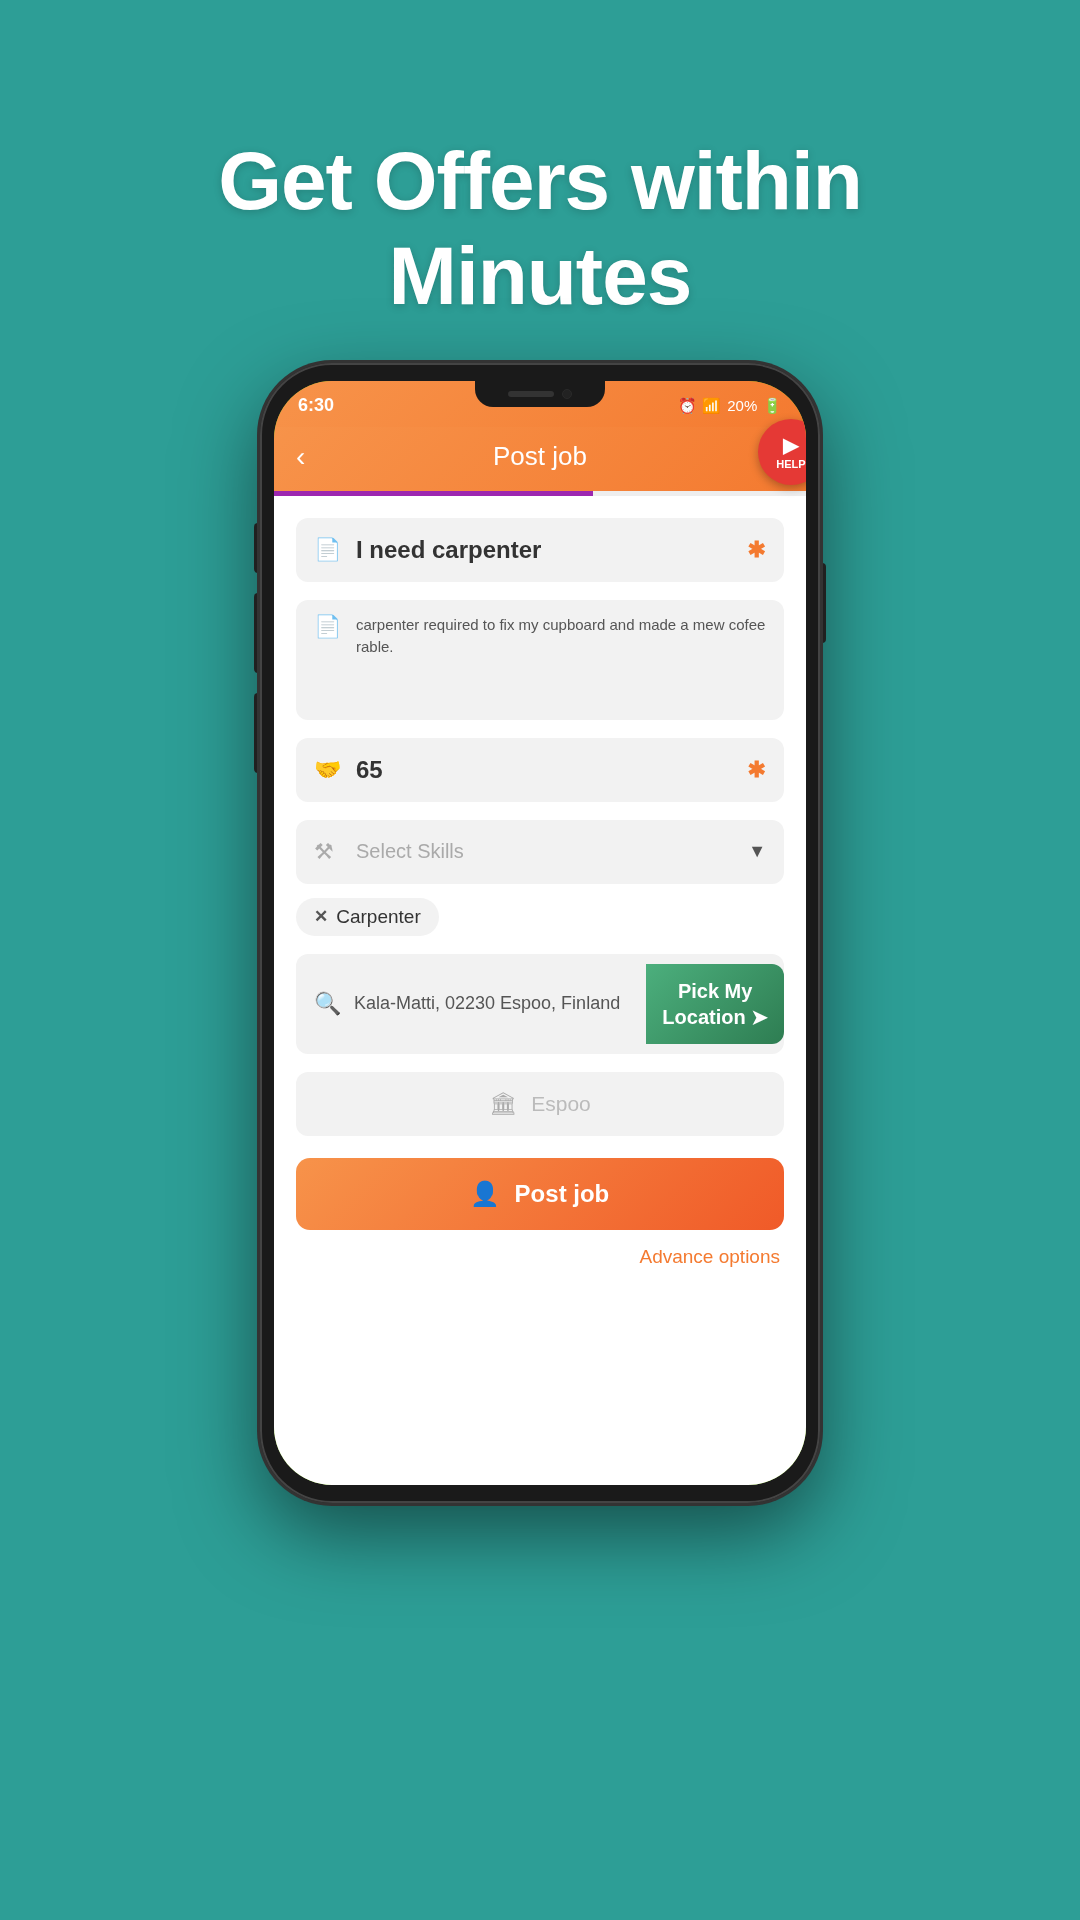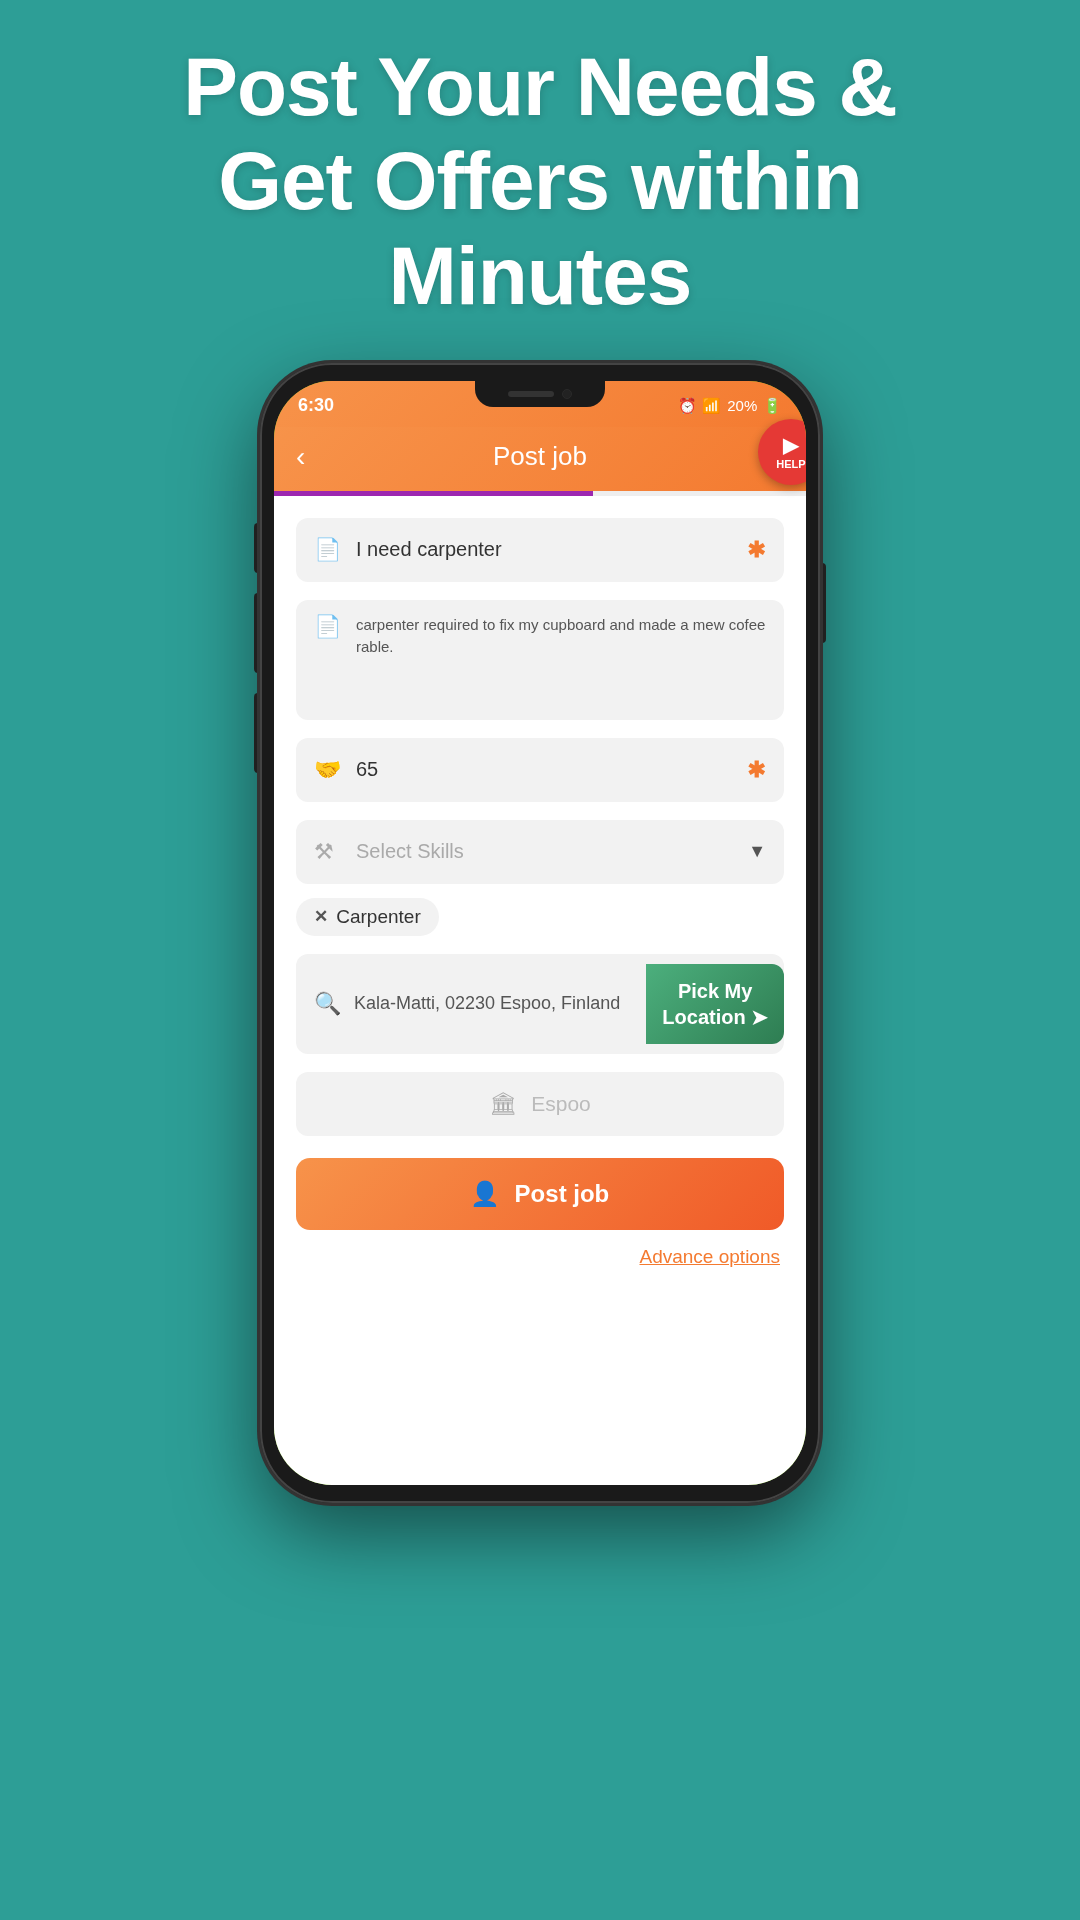--- a/index.html
+++ b/index.html
@@ -188,22 +188,23 @@
       gap: 14px;
       min-height: 64px;
     }
     .field-icon {
       color: #aaa;
       font-size: 22px;
       min-width: 28px;
     }
     .field-text {
       color: #333;
-      font-size: 20px;
+      font-size: 24px;
       flex: 1;
+      font-weight: bold;
     }
     .field-required {
       color: #f47a30;
       font-size: 22px;
       font-weight: bold;
     }
 
     
     .form-textarea {
       background: #f2f2f2;
@@ -339,21 +340,20 @@
     }
 
     
     .advance-options {
       text-align: right;
       padding-right: 4px;
     }
     .advance-options-link {
       color: #f47a30;
       font-size: 19px;
-      text-decoration: underline;
       cursor: pointer;
     }
 
     
     .phone-btn-right {
       position: absolute;
       right: -6px;
       top: 200px;
       width: 8px;
       height: 80px;
@@ -385,21 +385,21 @@
       width: 8px;
       height: 80px;
       background: #2a2a2a;
       border-radius: 4px 0 0 4px;
     }
   </style>
 </head>
 <body>
 
 <div class="headline">
-  <span>Post Your Needs &amp;</span><br>
+  <br>
   <span>Get Offers within Minutes</span>
 </div>
 
 <div class="phone-wrapper">
   <div class="phone-btn-right"></div>
   <div class="phone-btn-left-1"></div>
   <div class="phone-btn-left-2"></div>
   <div class="phone-btn-left-3"></div>
 
   <div class="phone-frame">

